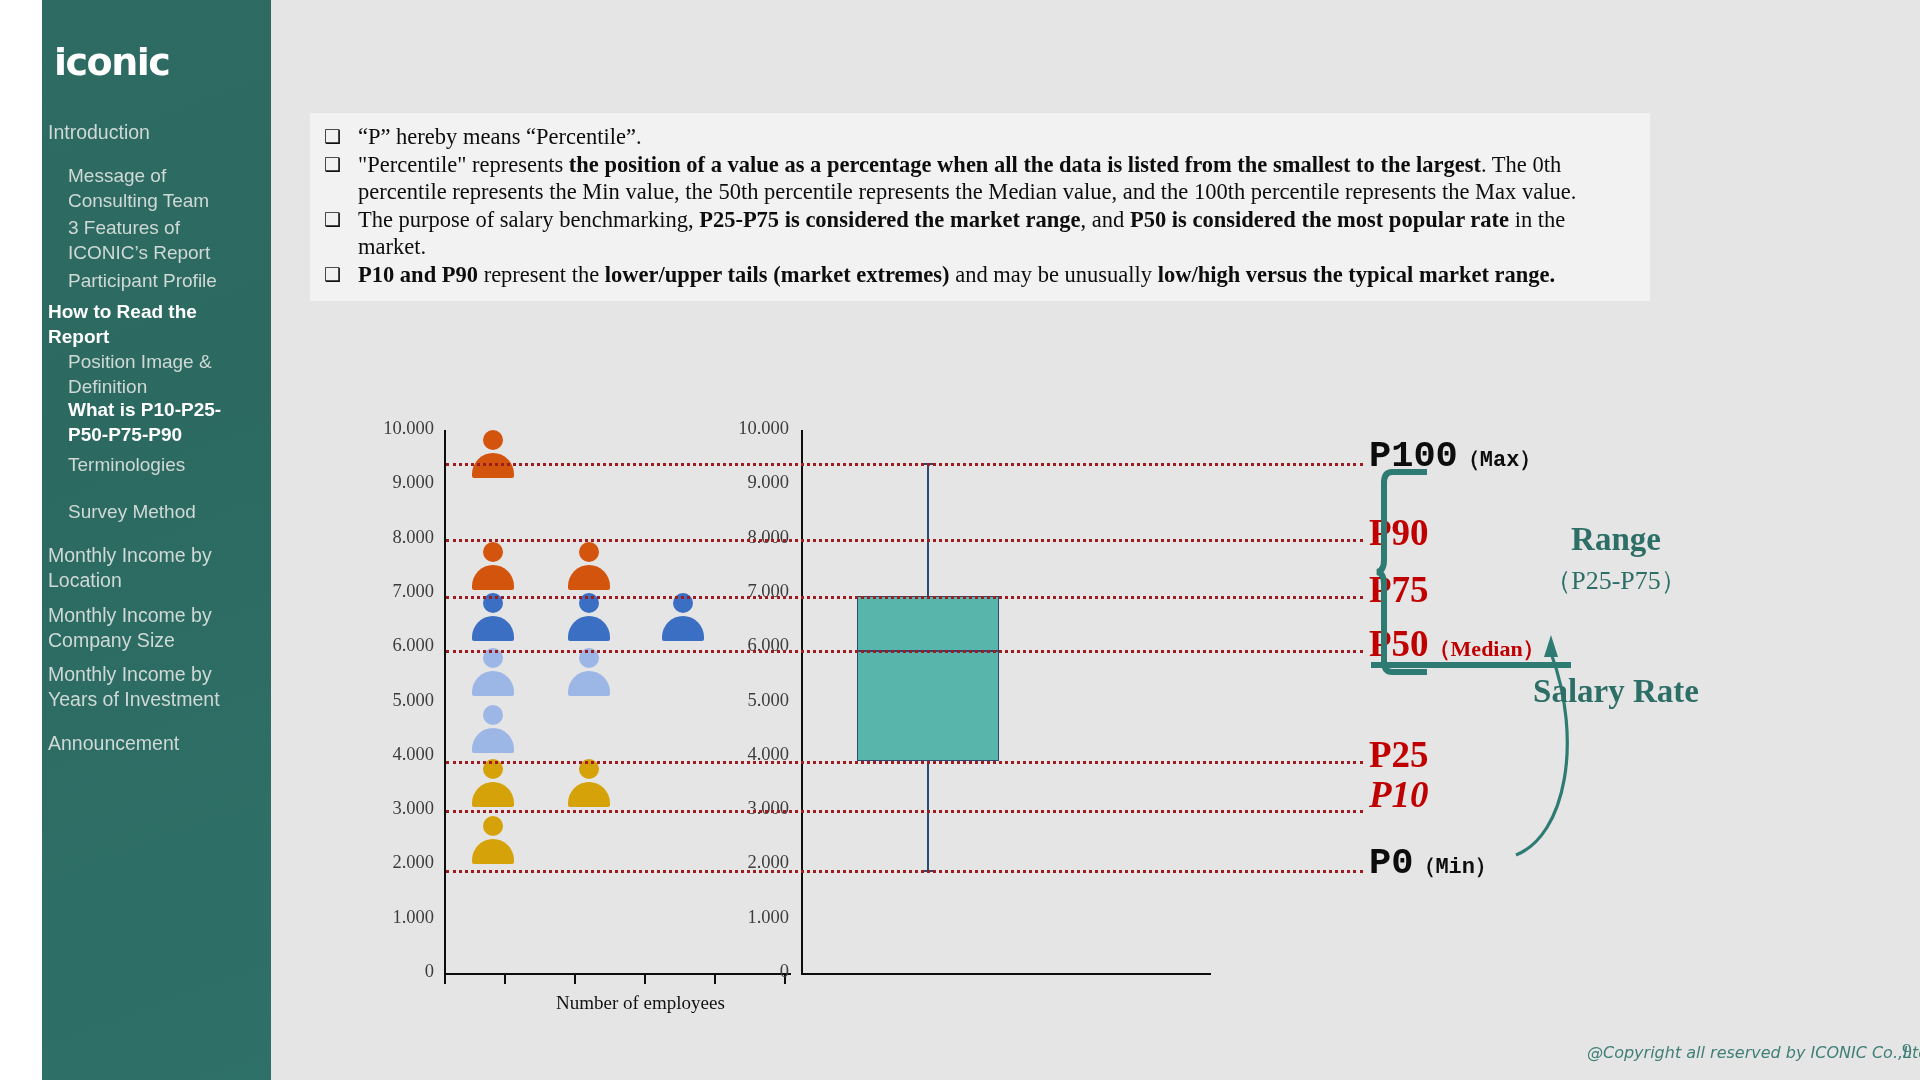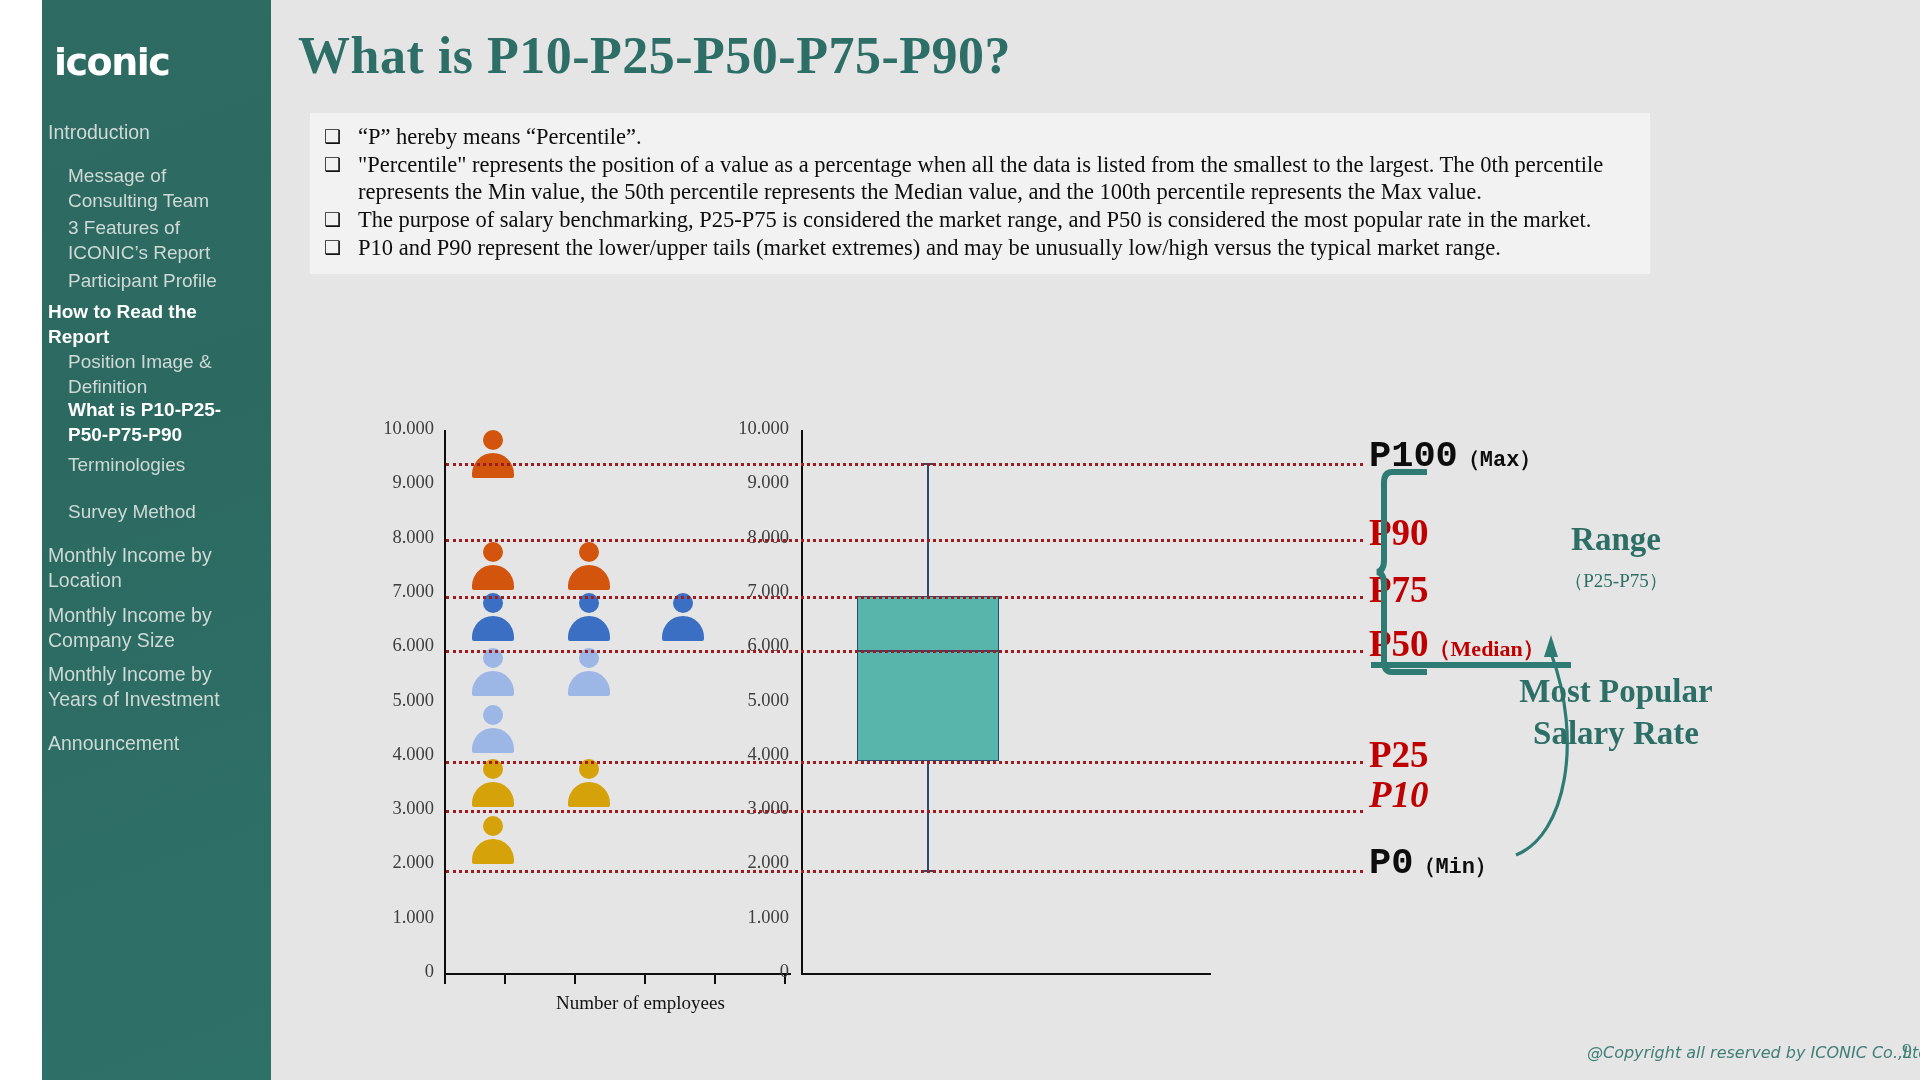--- a/index.html
+++ b/index.html
@@ -74,21 +74,21 @@
   }
   .bullet-mark {
     flex: 0 0 auto;
     width: 34px;
     font-family: "DejaVu Sans", sans-serif;
     font-size: 19px;
     color: #111;
     line-height: 27px;
   }
   .bullet-text { flex: 1 1 auto; }
-  .bullet-text b { font-weight: normal; }
+  .bullet-text b { font-weight: bold; }
 
   
   #chart-area {
     position: absolute; left: 229px; top: 430px;
     width: 1691px; height: 600px;
   }
 
   
   .pct-line {
     position: absolute;
@@ -206,21 +206,21 @@
     position: absolute;
     color: #2d6f67;
     font-family: "Liberation Serif", serif;
     font-weight: bold;
     font-size: 33px;
     line-height: 42px;
     text-align: center;
     white-space: nowrap;
   }
   .annot-sub {
-    font-size: 19px;
+    font-size: 26px;
     font-weight: normal;
     font-family: Liberation Serif, serif;
   }
 
   
   #footer {
     position: absolute; left: 1545px; top: 1043px;
     color: #3f7f76;
     font-family: "DejaVu Sans", sans-serif;
     font-style: italic;
@@ -250,21 +250,20 @@
         <div class="nav-item nav-sub nav-active" style="top: 397px; width: 185px;">What is P10-P25-P50-P75-P90</div>
         <div class="nav-item nav-sub" style="top: 452px; width: 185px;">Terminologies</div>
         <div class="nav-item nav-sub" style="top: 499px; width: 185px;">Survey Method</div>
         <div class="nav-item nav-top" style="top: 543px;">Monthly Income by Location</div>
         <div class="nav-item nav-top" style="top: 603px;">Monthly Income by Company Size</div>
         <div class="nav-item nav-top" style="top: 662px;">Monthly Income by Years of Investment</div>
         <div class="nav-item nav-top" style="top: 731px;">Announcement</div>
       </div>
   </div>
 
-  <div id="page-title">What is P10-P25-P50-P75-P90?</div>
 
   <div id="bullet-box">
       <div class="bullet-row">
         <span class="bullet-mark">❑</span>
         <span class="bullet-text">“P” hereby means “Percentile”.</span>
       </div>
       <div class="bullet-row">
         <span class="bullet-mark">❑</span>
         <span class="bullet-text">"Percentile" represents <b>the position of a value as a percentage when all the data is listed from the smallest to the largest</b>. The 0th percentile represents the Min value, the 50th percentile represents the Median value, and the 100th percentile represents the Max value.</span>
       </div>
@@ -414,21 +413,20 @@
     <svg id="brace-svg" style="position:absolute; left:1105px; top:40px; width:70px; height:205px; overflow:visible;">
       <path d="M 48 2 L 16 2 Q 8 2 8 13 L 8 90 Q 8 101 1 102 Q 8 103 8 114 L 8 191 Q 8 202 16 202 L 48 202" fill="none" stroke="#2d7b72" stroke-width="6" stroke-linecap="square"></path>
     </svg>
 
     <div class="annot" style="left:1195px; top:88px; width:300px;">
       <div>Range</div>
       <div class="annot-sub">（P25-P75）</div>
     </div>
 
     <div class="annot" style="left:1195px; top:240px; width:300px;">
-      <div>Most Popular</div>
       <div>Salary Rate</div>
     </div>
 
   </div>
 
   <div id="footer">@Copyright all reserved by ICONIC Co.,Ltd.</div>
   <div id="page-number">9</div>
 
 </div>
 

